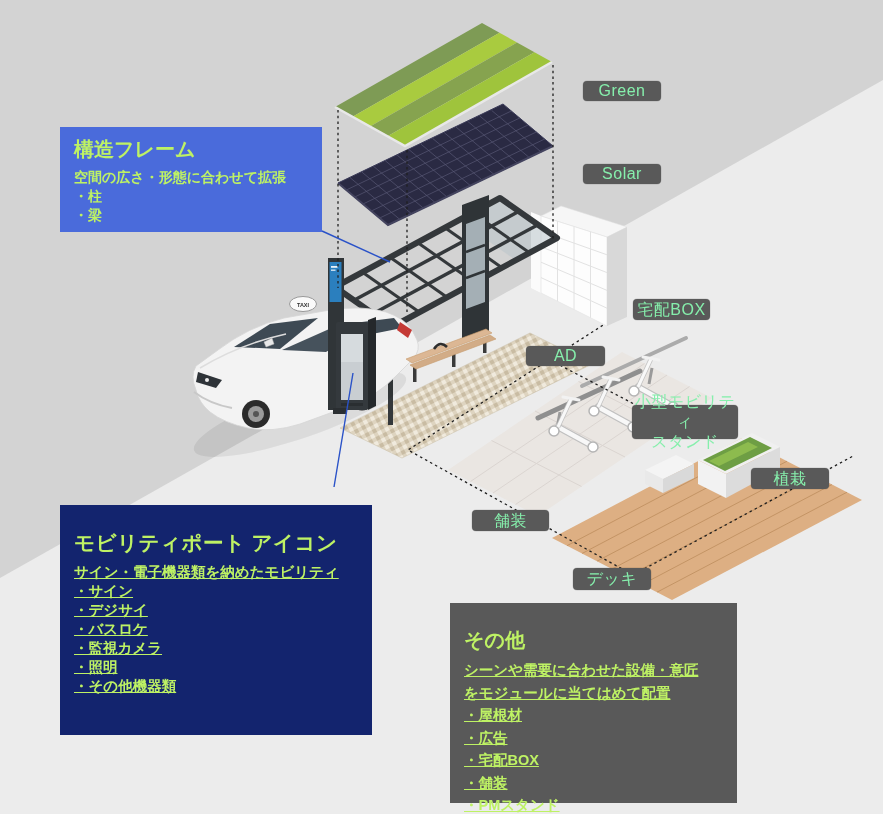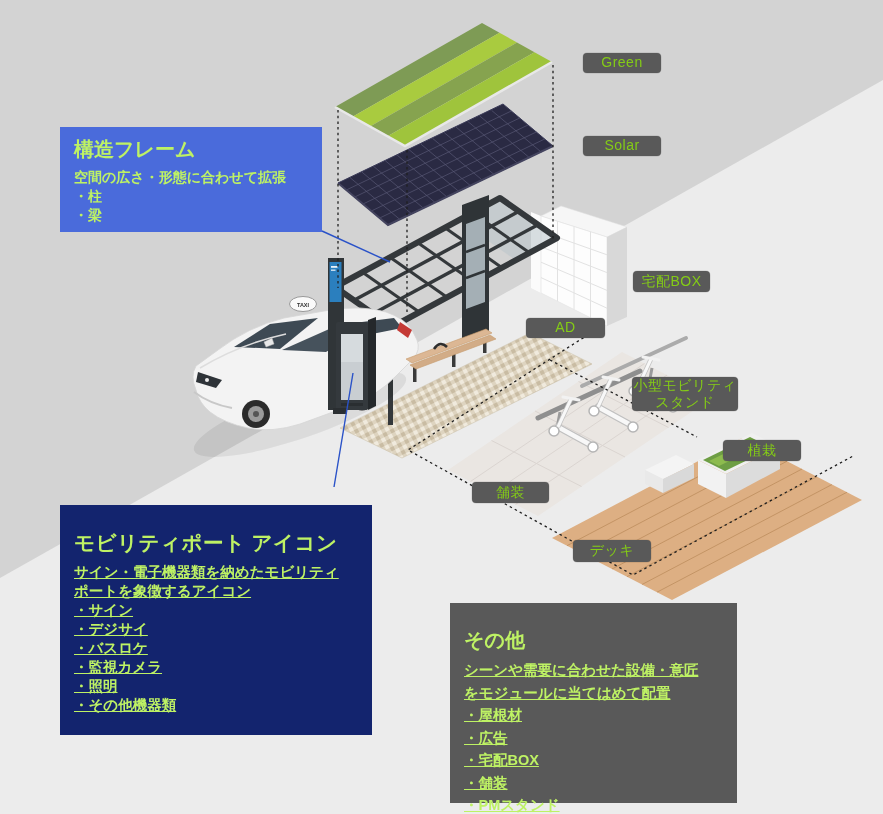--- a/index.html
+++ b/index.html
@@ -3,24 +3,25 @@
 <meta charset="utf-8">
 <style>
   html,body{margin:0;padding:0;background:#fff;}
   .stage{
     position:relative;width:883px;height:814px;overflow:hidden;
     font-family:"Liberation Sans","DejaVu Sans",sans-serif;
     background:#ECECEC;
   }
   .scene{position:absolute;left:0;top:0;width:883px;height:814px;}
   .chip{
-    position:absolute;background:#595959;color:#84cc16;border-radius:4px;
+    position:absolute;background:#595959;color:#86efac;border-radius:4px;
     display:flex;align-items:center;justify-content:center;text-align:center;
-    font-size:14px;line-height:1.25;letter-spacing:.5px;
+    font-size:16px;line-height:1.25;letter-spacing:.5px;
     box-shadow:0 0 0 0.5px rgba(0,0,0,.15);
+    margin-top:28px;
   }
   .chip.pre{white-space:pre-line;}
   .callout{position:absolute;color:#bef264;box-sizing:border-box;}
   .callout .t{font-weight:bold;}
   .callout .ln{font-weight:bold;}
   .co-frame{background:#4A6BDB;left:60px;top:127px;width:262px;height:105px;padding:9px 12px 0 14px;}
   .co-frame .t{font-size:20px;margin-bottom:5px;}
   .co-frame .ln{font-size:14px;line-height:19px;}
   .co-port{background:#13246E;left:60px;top:505px;width:312px;height:230px;padding:24px 10px 0 14px;}
   .co-port .t{font-size:20.5px;margin-bottom:6px;letter-spacing:.5px;}
@@ -254,35 +255,34 @@
       <line x1="334" y1="487" x2="353" y2="373"></line>
     </g>
   </svg>
 
   <div class="chip" style="left:583px;top:53px;width:78px;height:20px;">Green</div>
   <div class="chip" style="left:583px;top:136px;width:78px;height:20px;">Solar</div>
   <div class="chip" style="left:633px;top:271px;width:77px;height:21px;">宅配BOX</div>
   <div class="chip" style="left:526px;top:318px;width:79px;height:20px;">AD</div>
   <div class="chip pre" style="left:632px;top:377px;width:106px;height:34px;">小型モビリティ
 スタンド</div>
-  <div class="chip" style="left:723px;top:440px;width:78px;height:21px;">植栽</div>
+  <div class="chip" style="left:751px;top:440px;width:78px;height:21px;">植栽</div>
   <div class="chip" style="left:472px;top:482px;width:77px;height:21px;">舗装</div>
   <div class="chip" style="left:573px;top:540px;width:78px;height:22px;">デッキ</div>
 
   <div class="callout co-frame">
     <div class="t">構造フレーム</div>
     <div class="ln">空間の広さ・形態に合わせて拡張</div>
     <div class="ln">・柱</div>
     <div class="ln">・梁</div>
   </div>
 
   <div class="callout co-port">
     <div class="t">モビリティポート アイコン</div>
     <div class="ln">サイン・電子機器類を納めたモビリティ</div>
-    <div class="ln">ポートを象徴するアイコン</div>
     <div class="ln">・サイン</div>
     <div class="ln">・デジサイ</div>
     <div class="ln">・バスロケ</div>
     <div class="ln">・監視カメラ</div>
     <div class="ln">・照明</div>
     <div class="ln">・その他機器類</div>
   </div>
 
   <div class="callout co-others">
     <div class="t">その他</div>

